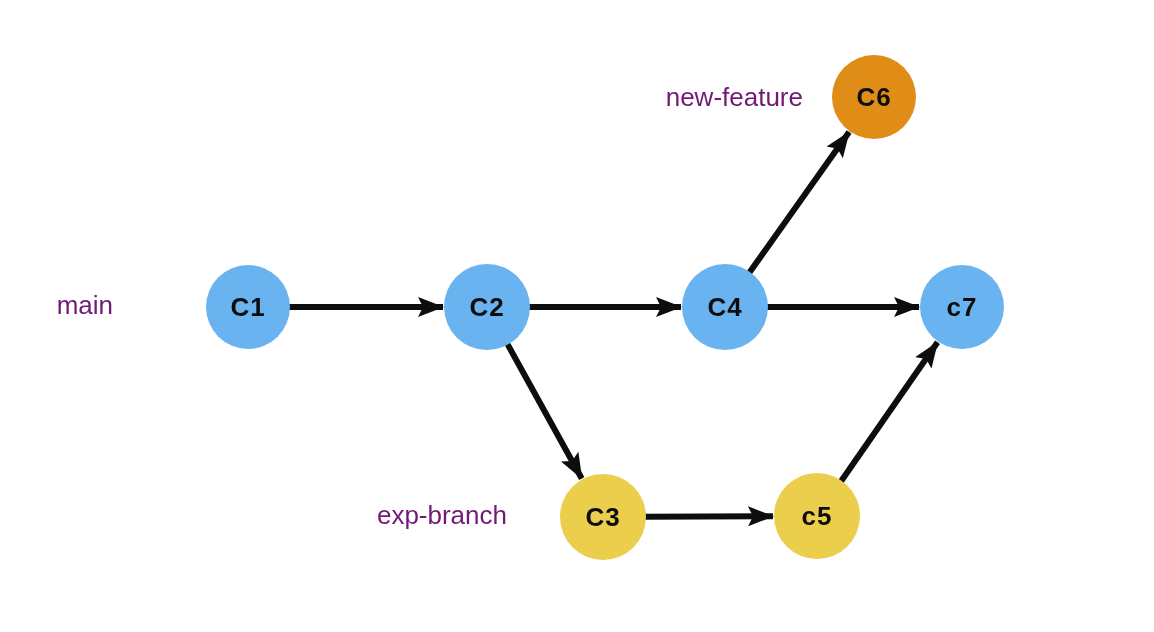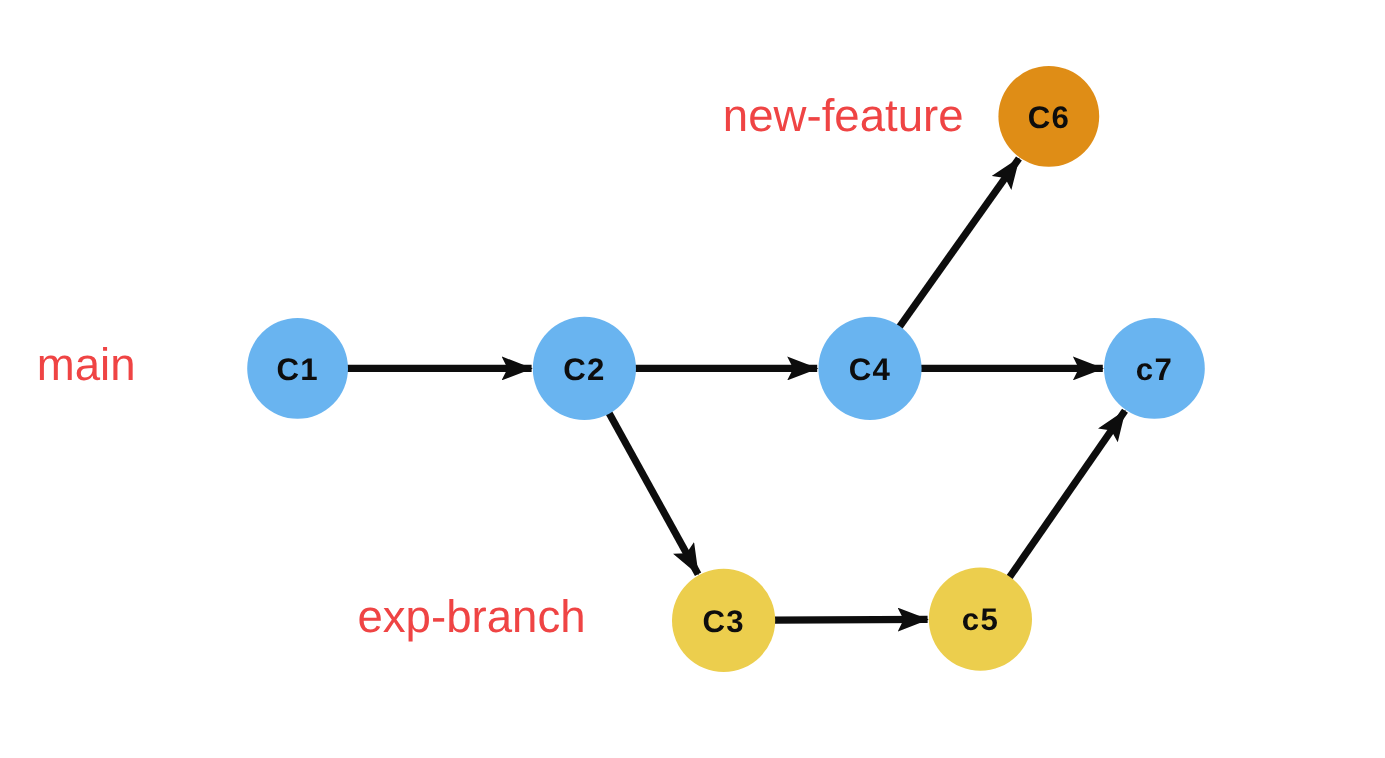--- a/index.html
+++ b/index.html
@@ -18,29 +18,29 @@
   #graph-svg {
     position: absolute;
     left: 0;
     top: 0;
     width: 1154px;
     height: 632px;
   }
   .branch-label {
     position: absolute;
     transform: translateY(-54%);
-    font-size: 38px;
+    font-size: 26px;
     font-weight: 400;
-    color: #ef4444;
+    color: #701a75;
     white-space: nowrap;
     text-align: right;
   }
   .branch-label.main        { right: 1041px; top: 307px; }
   .branch-label.new-feature { right: 351px; top: 99px;  }
-  .branch-label.exp-branch  { right: 666px; top: 517px; }
+  .branch-label.exp-branch  { right: 647px; top: 517px; }
 
   .node-label-text {
     font-family: "Liberation Sans", sans-serif;
     font-size: 26px;
     font-weight: 700;
     letter-spacing: 1px;
     fill: #0d0d0d;
   }
 </style>
 </head>

